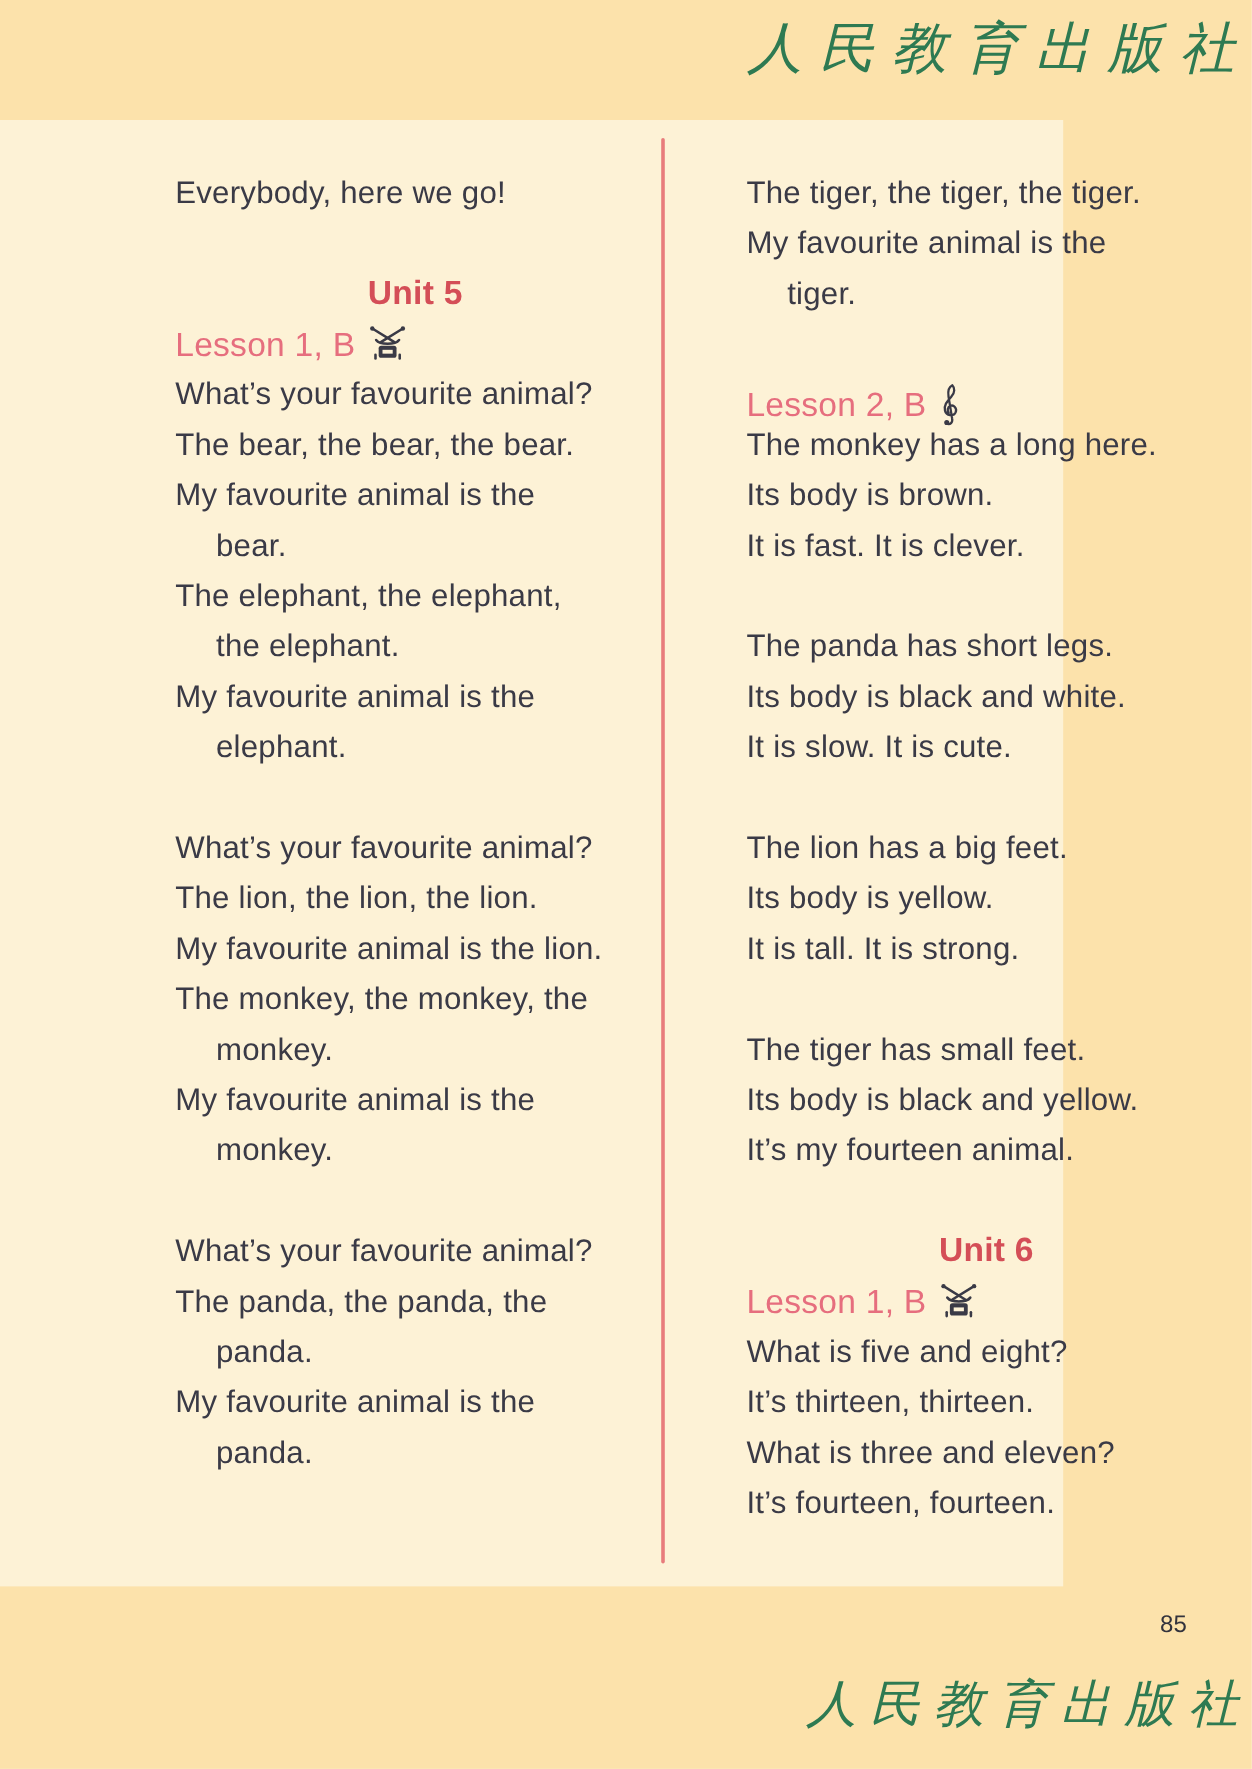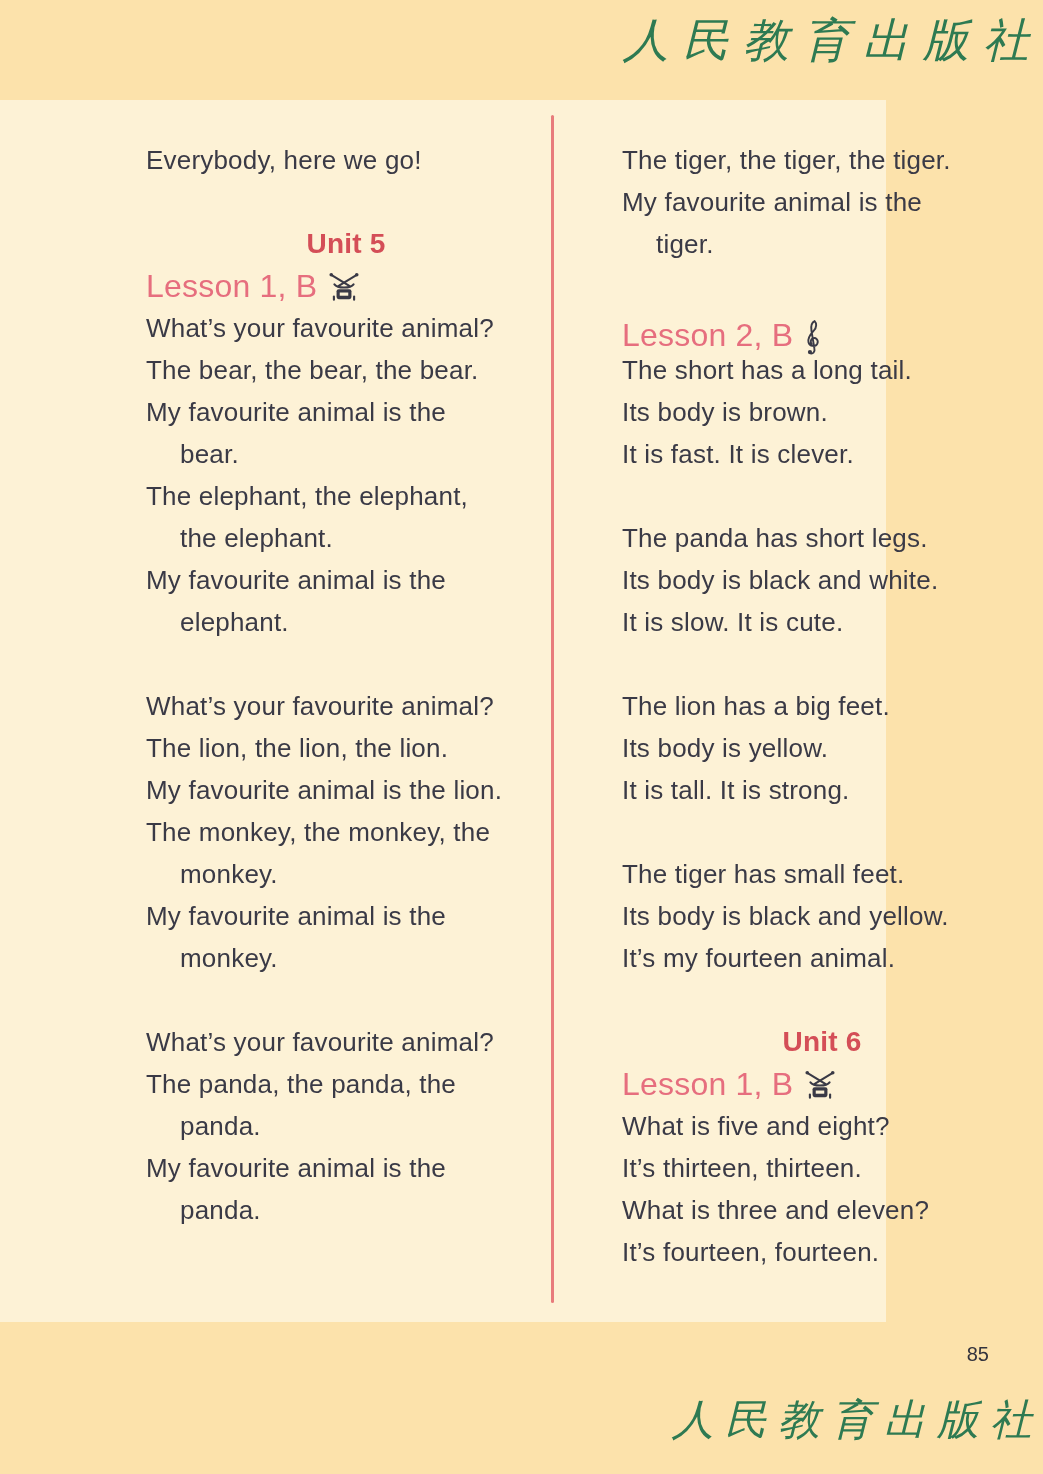--- a/index.html
+++ b/index.html
@@ -60,21 +60,21 @@
   }
   .line.blank { height: 42px; }
   .line.unit {
     color: var(--unit-red);
     font-weight: bold;
     font-size: 28px;
     text-align: center;
   }
   .line.lesson {
     color: var(--lesson-pink);
-    font-size: 32px;
+    font-size: 28px;
   }
   .line.indent { padding-left: 34px; }
   .icon {
     display: inline-block;
     vertical-align: middle;
     margin-left: 10px;
   }
   .icon.drum-icon svg { width: 34px; height: 30px; margin-top: 6px; }
   .icon.treble-clef-icon svg { width: 19px; height: 40px; margin-top: 12px; }
   .page-number {
@@ -133,21 +133,21 @@
     </div>
   <div class="column right">
       <div class="line body"><span>The tiger, the tiger, the tiger.</span></div>
       <div class="line body"><span>My favourite animal is the</span></div>
       <div class="line body indent"><span>tiger.</span></div>
       <div class="line blank"></div>
       <div class="line lesson"><span>Lesson 2, B</span><span class="icon treble-clef-icon"><svg viewBox="0 0 18 36" xmlns="http://www.w3.org/2000/svg">
             <path d="M6 31 C9.5 33 11.5 30 10.8 27 L8 10 C7.2 5 9 2 11 1 C13 3 13.2 7 10.2 10 C6.5 14 4.2 17 5.2 21 C6.2 25 12 26 13.6 22.4 C15 19 12 16 9.2 17.4 C7.2 18.4 6.8 21 8.2 23" fill="none" stroke="#3a3a46" stroke-width="1.8" stroke-linecap="round"></path>
             <circle cx="6.6" cy="30.4" r="2" fill="#3a3a46"></circle>
           </svg></span></div>
-      <div class="line body"><span>The short has a long tail.</span></div>
+      <div class="line body"><span>The monkey has a long here.</span></div>
       <div class="line body"><span>Its body is brown.</span></div>
       <div class="line body"><span>It is fast. It is clever.</span></div>
       <div class="line blank"></div>
       <div class="line body"><span>The panda has short legs.</span></div>
       <div class="line body"><span>Its body is black and white.</span></div>
       <div class="line body"><span>It is slow. It is cute.</span></div>
       <div class="line blank"></div>
       <div class="line body"><span>The lion has a big feet.</span></div>
       <div class="line body"><span>Its body is yellow.</span></div>
       <div class="line body"><span>It is tall. It is strong.</span></div>

